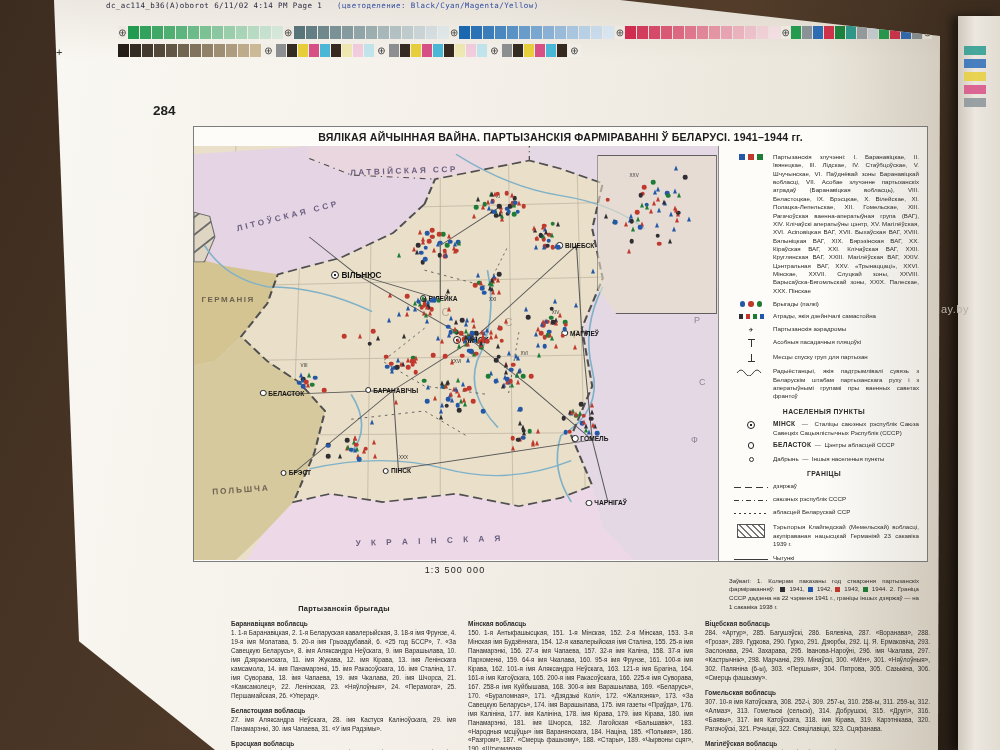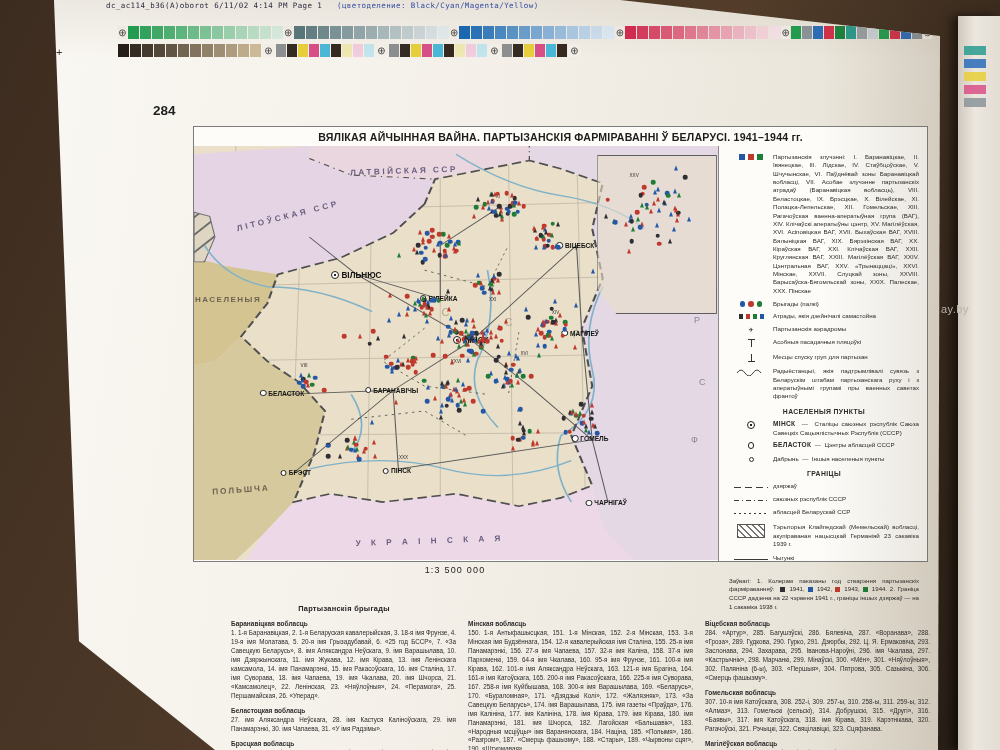--- a/index.html
+++ b/index.html
@@ -289,21 +289,21 @@
           <g stroke="#4f4f4f" fill="none">
             <path stroke-width="0.4" stroke-dasharray="1.8,0.9" d="M 44,14 38,21 28,27 16,31 14,38 9,46 14,52 20,57 25,64 23,74 19,86 26,84 36,86 50,84 62,87 70,85 76,82 72,70 76,58 74,44 78,32 76,20 78,9 70,5.5 64,3.5 46,8 44,14"></path>
             <path stroke-width="0.25" stroke-dasharray="1.1,0.9,0.25,0.9" d="M 22,3 30,7 46,8 M 64,3.5 64,0"></path>
             <path stroke-width="0.18" stroke-dasharray="0.5,0.8" d="M 44,30 56,34 60,24 M 44,44 36,52 44,58 56,60 M 62,45 60,60 M 30,66 44,64 52,70"></path>
           </g>
         </svg>
         <div class="inset"></div>
         <div id="mapLabels">
             <span class="country-label" style="left: 40%; top: 6%; font-size: 8.2px; letter-spacing: 2.5px; color: rgb(107, 96, 128); font-weight: bold; transform: translate(-50%, -50%) rotate(-2deg);">ЛАТВІЙСКАЯ ССР</span>
             <span class="country-label" style="left: 18%; top: 17%; font-size: 8.2px; letter-spacing: 3px; color: rgb(107, 96, 128); font-weight: bold; transform: translate(-50%, -50%) rotate(-14deg);">ЛІТОЎСКАЯ ССР</span>
-            <span class="country-label" style="left: 6.5%; top: 37%; font-size: 8px; letter-spacing: 1.5px; color: rgb(110, 99, 80); font-weight: bold; transform: translate(-50%, -50%) rotate(0deg);">НАСЕЛЕНЫЯ</span>
+            <span class="country-label" style="left: 6.5%; top: 37%; font-size: 8px; letter-spacing: 1.5px; color: rgb(110, 99, 80); font-weight: bold; transform: translate(-50%, -50%) rotate(0deg);">ГЕРМАНІЯ</span>
             <span class="country-label" style="left: 9%; top: 83%; font-size: 8.2px; letter-spacing: 2px; color: rgb(110, 99, 80); font-weight: bold; transform: translate(-50%, -50%) rotate(-4deg);">ПОЛЬШЧА</span>
             <span class="country-label" style="left: 45%; top: 95.5%; font-size: 8.2px; letter-spacing: 4px; color: rgb(107, 96, 128); font-weight: bold; transform: translate(-50%, -50%) rotate(-2deg);">У К Р А І Н С К А Я</span>
             <span class="country-label" style="left: 48%; top: 40%; font-size: 11px; letter-spacing: 0px; color: rgb(179, 168, 142); font-weight: normal; transform: translate(-50%, -50%) rotate(0deg);">С</span>
             <span class="country-label" style="left: 60%; top: 42.5%; font-size: 11px; letter-spacing: 0px; color: rgb(179, 168, 142); font-weight: normal; transform: translate(-50%, -50%) rotate(0deg);">С</span>
             <span class="country-label" style="left: 73%; top: 45.5%; font-size: 11px; letter-spacing: 0px; color: rgb(179, 168, 142); font-weight: normal; transform: translate(-50%, -50%) rotate(0deg);">Р</span>
             <span class="country-label" style="left: 96%; top: 42%; font-size: 9px; letter-spacing: 0px; color: rgb(143, 131, 153); font-weight: normal; transform: translate(-50%, -50%) rotate(0deg);">Р</span>
             <span class="country-label" style="left: 97%; top: 57%; font-size: 9px; letter-spacing: 0px; color: rgb(143, 131, 153); font-weight: normal; transform: translate(-50%, -50%) rotate(0deg);">С</span>
             <span class="country-label" style="left: 95.5%; top: 71%; font-size: 9px; letter-spacing: 0px; color: rgb(143, 131, 153); font-weight: normal; transform: translate(-50%, -50%) rotate(0deg);">Ф</span>
             <span class="city" style="left: 52.8%; top: 46.7%;"><span class="dot dot-capital"></span><span class="nm" style="font-size: 8.2px; font-weight: bold;">МІНСК</span></span>
             <span class="city" style="left: 31%; top: 31%;"><span class="dot dot-capital"></span><span class="nm" style="font-size: 8.2px; font-weight: bold;">ВІЛЬНЮС</span></span>

